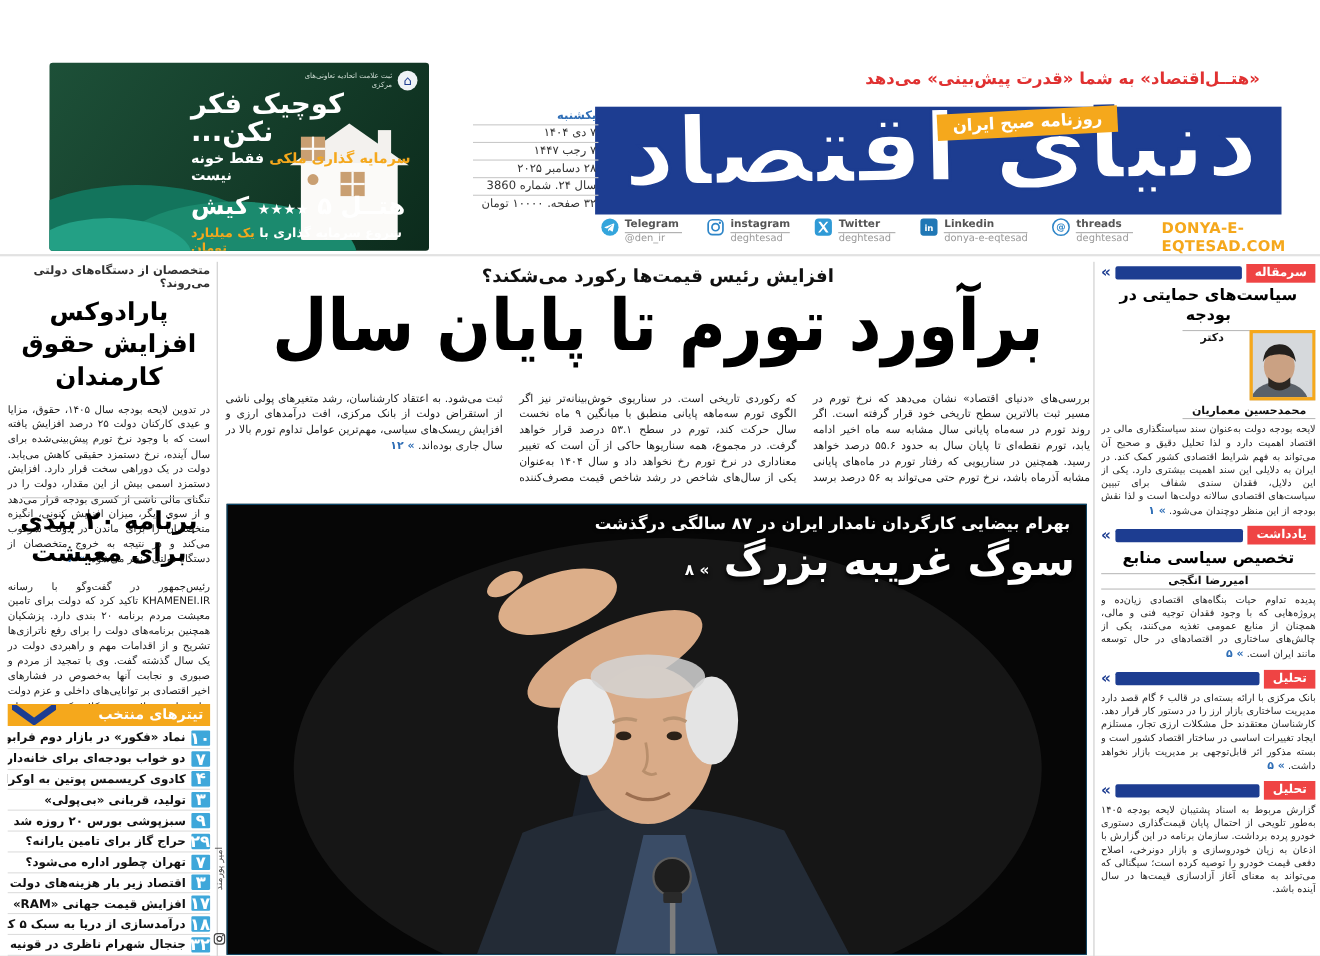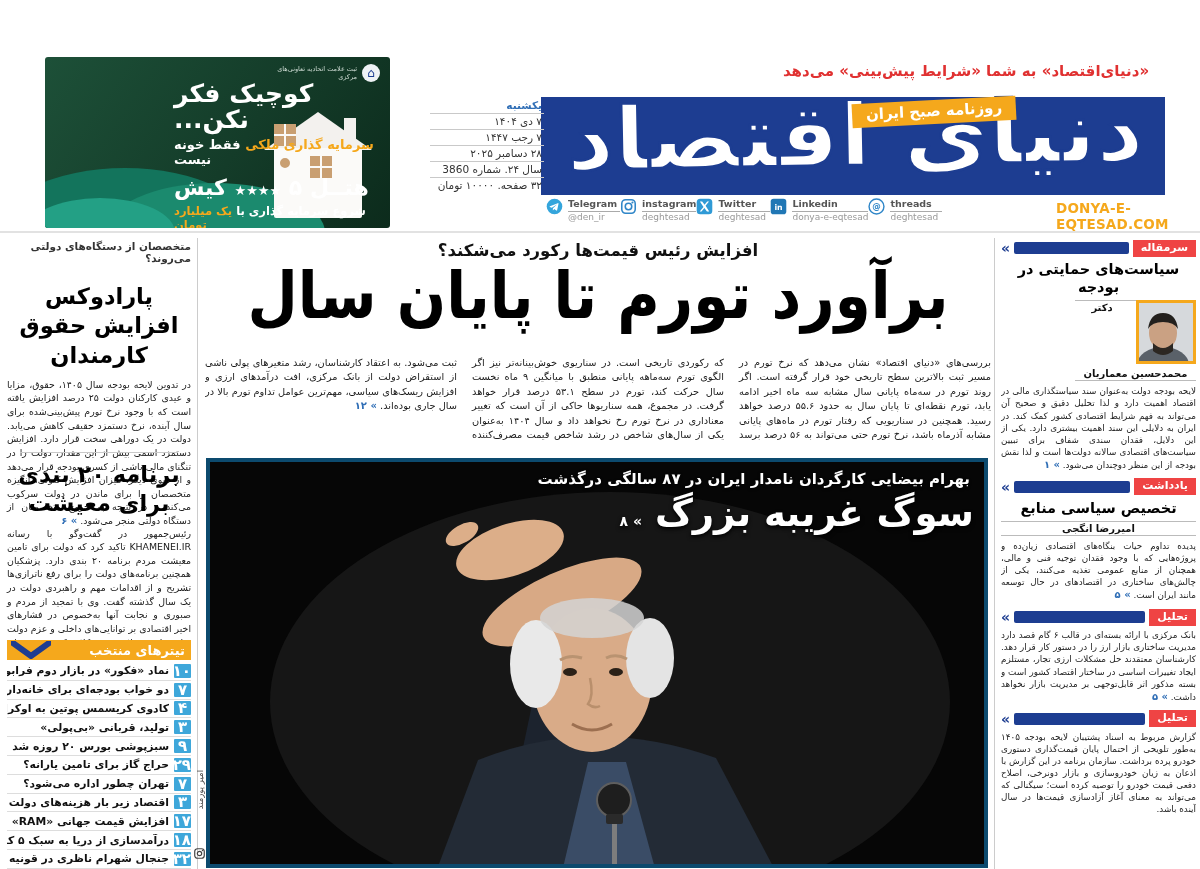--- a/index.html
+++ b/index.html
@@ -11,21 +11,21 @@
   .band{position:absolute;left:541px;top:97px;width:624px;height:98px;background:#1d3d91}
   .masthead{position:absolute;left:545px;top:56px;width:620px;height:158px;display:flex;align-items:center;justify-content:center;
     color:#fff;font-size:86px;font-weight:bold;direction:rtl;z-index:2;transform:scaleX(1.08) rotate(-1deg);
     -webkit-text-stroke:2.5px #1d3d91;text-shadow:0 0 1px #1d3d91;white-space:nowrap}
   .badge{position:absolute;left:852px;top:100px;background:#f5a81c;color:#fff;font-weight:bold;font-size:15px;
     padding:2px 14px 4px;transform:rotate(-3deg);z-index:3;direction:rtl;white-space:nowrap}
   .dates{position:absolute;left:430px;top:98px;width:114px;direction:rtl;font-size:10.5px;color:#333}
   .dates .drow{padding:1px 2px 2px;text-align:right;border-bottom:1px solid #c9c9c9;white-space:nowrap}
   .dates .drow:last-child{border-bottom:none}
   .dates .day{color:#2f6eb6;font-weight:bold;border-bottom:1px solid #c9c9c9}
-  .socials{position:absolute;left:546px;top:198px;display:flex;align-items:flex-start;z-index:4}
+  .socials{position:absolute;left:546px;top:198px;display:flex;gap:22px;align-items:flex-start;z-index:4}
   .soc{display:flex;gap:5px;align-items:flex-start}
   .soc .txt{display:flex;flex-direction:column}
   .soc-name{font-size:9.5px;font-weight:bold;color:#555;border-bottom:1px solid #aaa;min-width:52px;line-height:1.35}
   .soc-handle{font-size:9px;color:#999;line-height:1.3}
   .website{position:absolute;left:1056px;top:200px;font-size:13.5px;font-weight:bold;color:#f5a81c;letter-spacing:.2px;z-index:4}
   .hdr-rule{position:absolute;left:0;top:231px;width:1200px;height:2px;background:#e2e2e2}
 
   
   .ad{position:absolute;left:45px;top:57px;width:345px;height:171px;background:linear-gradient(125deg,#1d5038 0%,#143c29 55%,#0c2b1c 100%);
      border-radius:3px;overflow:hidden;direction:rtl;color:#fff}
@@ -52,42 +52,42 @@
   .ad-offer{font-size:22px;font-weight:bold;margin-top:8px;white-space:nowrap}
   .ad-offer .stars{font-size:13px;color:#fff;letter-spacing:1px}
   .ad-start{font-size:11.5px;font-weight:bold;margin-top:4px}
   .ad-start .org{color:#f5a81c}
 
   
   .vline{position:absolute;top:238px;bottom:0;width:1px;background:#ccc}
 
   
   .lcol{position:absolute;left:7px;width:184px;direction:rtl}
-  .kick-s{font-size:10.5px;font-weight:bold;color:#333;text-align:right;margin-bottom:18px}
+  .kick-s{font-size:10.5px;font-weight:bold;color:#333;text-align:right;margin-bottom:6px}
   .ltitle{font-size:22.5px;font-weight:bold;line-height:1.3;text-align:center;color:#000;margin-bottom:8px}
   .bodytxt{font-size:9.4px;line-height:1.45;text-align:justify;color:#1a1a1a}
   .pref{color:#2f6eb6;font-weight:bold;font-size:10px;white-space:nowrap}
   .colrule{position:absolute;left:20px;width:158px;border-top:1px solid #c9c9c9}
   .sel{position:absolute;left:7px;top:640px;width:184px;direction:rtl}
   .sel-hdr{position:relative;height:20px;background:#f5a81c;display:flex;align-items:center;margin-bottom:2px}
   .sel-title{color:#fff;font-weight:bold;font-size:13px;padding-right:6px}
   .sel-chev{position:absolute;left:4px;top:1px;width:40px;height:18px}
   .sel-item{display:flex;align-items:center;gap:5px;border-bottom:1px solid #ddd;height:18.8px}
   .pagebox{background:#3ea7da;color:#fff;font-size:15px;font-weight:bold;width:17px;height:14px;line-height:14px;text-align:center;border-radius:1px;flex:0 0 17px}
   .itext{font-size:10.8px;font-weight:bold;color:#111;white-space:nowrap;overflow:hidden}
 
   
   .kicker{position:absolute;left:205px;top:241px;width:786px;text-align:center;font-size:16.5px;font-weight:bold;color:#111;direction:rtl}
   .headline{position:absolute;left:205px;top:258px;width:786px;text-align:center;font-size:58px;font-weight:bold;color:#000;direction:rtl;
     transform:scaleY(1.12);transform-origin:top;white-space:nowrap;letter-spacing:-1px}
   .leadbody{position:absolute;left:205px;top:356px;width:786px;height:98px;column-count:3;column-gap:15px;direction:rtl;
     font-size:9.8px;line-height:1.48;text-align:justify;color:#1a1a1a;overflow:hidden}
 
   
-  .photo{position:absolute;left:206px;top:458px;width:782px;height:410px;background:#000;border:4px solid #0c4a6e;overflow:hidden}
+  .photo{position:absolute;left:206px;top:458px;width:782px;height:410px;background:#000;border:1px solid #0c4a6e;overflow:hidden}
   .ph-kicker{position:absolute;top:8px;right:14px;color:#fff;font-size:15px;font-weight:bold;direction:rtl;z-index:3;text-shadow:0 1px 3px #000}
   .ph-title{position:absolute;top:30px;right:10px;color:#fff;font-size:37px;font-weight:bold;direction:rtl;z-index:3;text-shadow:0 2px 4px #000}
   .ph-title .pref{color:#fff;font-size:14px}
   .credit{position:absolute;left:195px;top:770px;writing-mode:vertical-rl;transform:rotate(180deg);font-size:8.5px;color:#444;letter-spacing:.5px}
   .credit-icon{position:absolute;left:194px;top:848px;width:11px;height:11px}
 
   
   .sidebar{position:absolute;left:1001px;top:240px;width:195px;bottom:0;direction:rtl;overflow:hidden}
   .sec{margin-bottom:7px}
   .sec-hdr{display:flex;align-items:center;height:16px;gap:4px;margin-bottom:4px}
@@ -100,21 +100,21 @@
   .author-photo{float:right;width:60px;height:64px;border:3px solid #f5a81c;background:#d4d7da;margin:0 0 4px 7px;overflow:hidden}
   .with-photo .sec-author{margin-left:74px}
 
   .ic{flex:0 0 17px}
 </style>
 </head>
 <body>
 
 <div class="page">
 
-  <div class="tagline">«دنیای‌اقتصاد» به شما «شرایط پیش‌بینی» می‌دهد</div>
+  <div class="tagline">«هتــل‌اقتصاد» به شما «قدرت پیش‌بینی» می‌دهد</div>
   <div class="band"></div>
   <div class="masthead">دنیای اقتصاد</div>
   <div class="badge">روزنامه صبح ایران</div>
 
   <div class="dates">
     <div class="drow day">یکشنبه</div>
     <div class="drow">۷ دی ۱۴۰۴</div>
     <div class="drow">۷ رجب ۱۴۴۷</div>
     <div class="drow">۲۸ دسامبر ۲۰۲۵</div>
     <div class="drow">سال ۲۴. شماره 3860</div>

